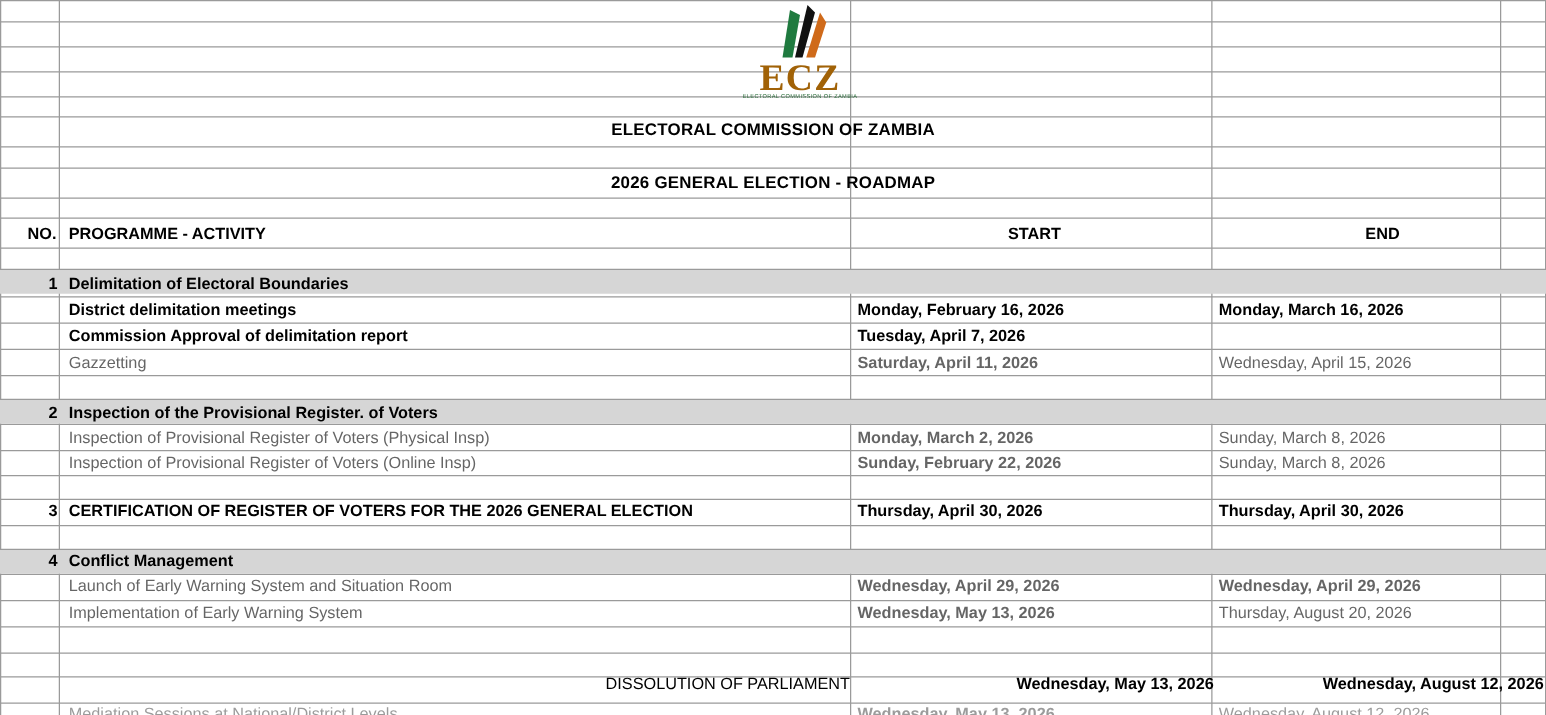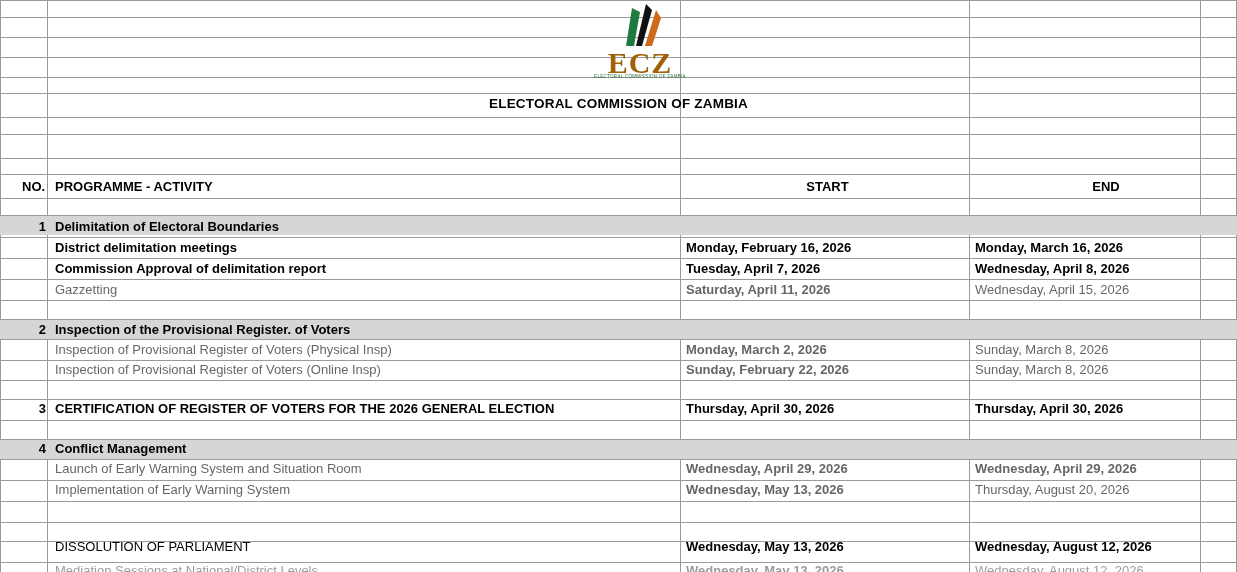--- a/index.html
+++ b/index.html
@@ -190,20 +190,21 @@
     <svg width="96" height="46" viewBox="0 0 96 46">
       <polygon points="34,44 40,6 48,10 42,44" fill="#1f7a3f"></polygon>
       <polygon points="44,44 54,2 60,8 50,44" fill="#111111"></polygon>
       <polygon points="53,44 64,8 69,16 60,44" fill="#cf6a1a"></polygon>
     </svg>
     <div class="logo-label">ECZ</div>
     <div class="logo-sub">ELECTORAL COMMISSION OF ZAMBIA</div>
   </div>
 
   <div class="title-row title-main">ELECTORAL COMMISSION OF ZAMBIA</div>
+  <div class="title-row title-sub">2026 GENERAL ELECTION - ROADMAP</div>
 
   <div class="hdr hdr-no">NO.</div>
   <div class="hdr hdr-act">PROGRAMME -  ACTIVITY</div>
   <div class="hdr hdr-end">END</div>
   <div class="hdr hdr-start">START</div>
 
   <div class="section-band" style="top:216px;"></div>
   <div class="row bold" style="top:219px;">
     <span class="num">1</span>
     <span class="act">Delimitation of Electoral Boundaries</span>
@@ -215,21 +216,20 @@
     <span class="num"></span>
     <span class="act">District delimitation meetings</span>
     <span class="start">Monday, February 16, 2026</span>
     <span class="end">Monday, March 16, 2026</span>
   </div>
 
   <div class="row bold" style="top:261px;">
     <span class="num"></span>
     <span class="act">Commission Approval of delimitation report</span>
     <span class="start">Tuesday, April 7, 2026</span>
-    <span class="end">Wednesday, April 8, 2026</span>
   </div>
 
   <div class="row faded" style="top:282px;">
     <span class="num"></span>
     <span class="act">Gazzetting</span>
     <span class="start">Saturday, April 11, 2026</span>
     <span class="end">Wednesday, April 15, 2026</span>
   </div>
 
   <div class="section-band" style="top:320px;"></div>
@@ -283,20 +283,20 @@
     <span class="end">Thursday, August 20, 2026</span>
   </div>
 
   <div class="row vfaded" style="top:519px;margin-top:44px;">
     <span class="num"></span>
     <span class="act">Mediation Sessions at National/District Levels</span>
     <span class="start">Wednesday, May 13, 2026</span>
     <span class="end">Wednesday, August 12, 2026</span>
   </div>
 
-  <div class="row bold" style="top:539px;">
+  <div class="row bold" style="top:539px;text-align:right;">
     <span class="num"></span>
     <span class="act" style="font-weight:normal;">DISSOLUTION OF PARLIAMENT</span>
     <span class="start">Wednesday, May 13, 2026</span>
     <span class="end">Wednesday, August 12, 2026</span>
   </div>
 
 </div>
 
 </body></html>

